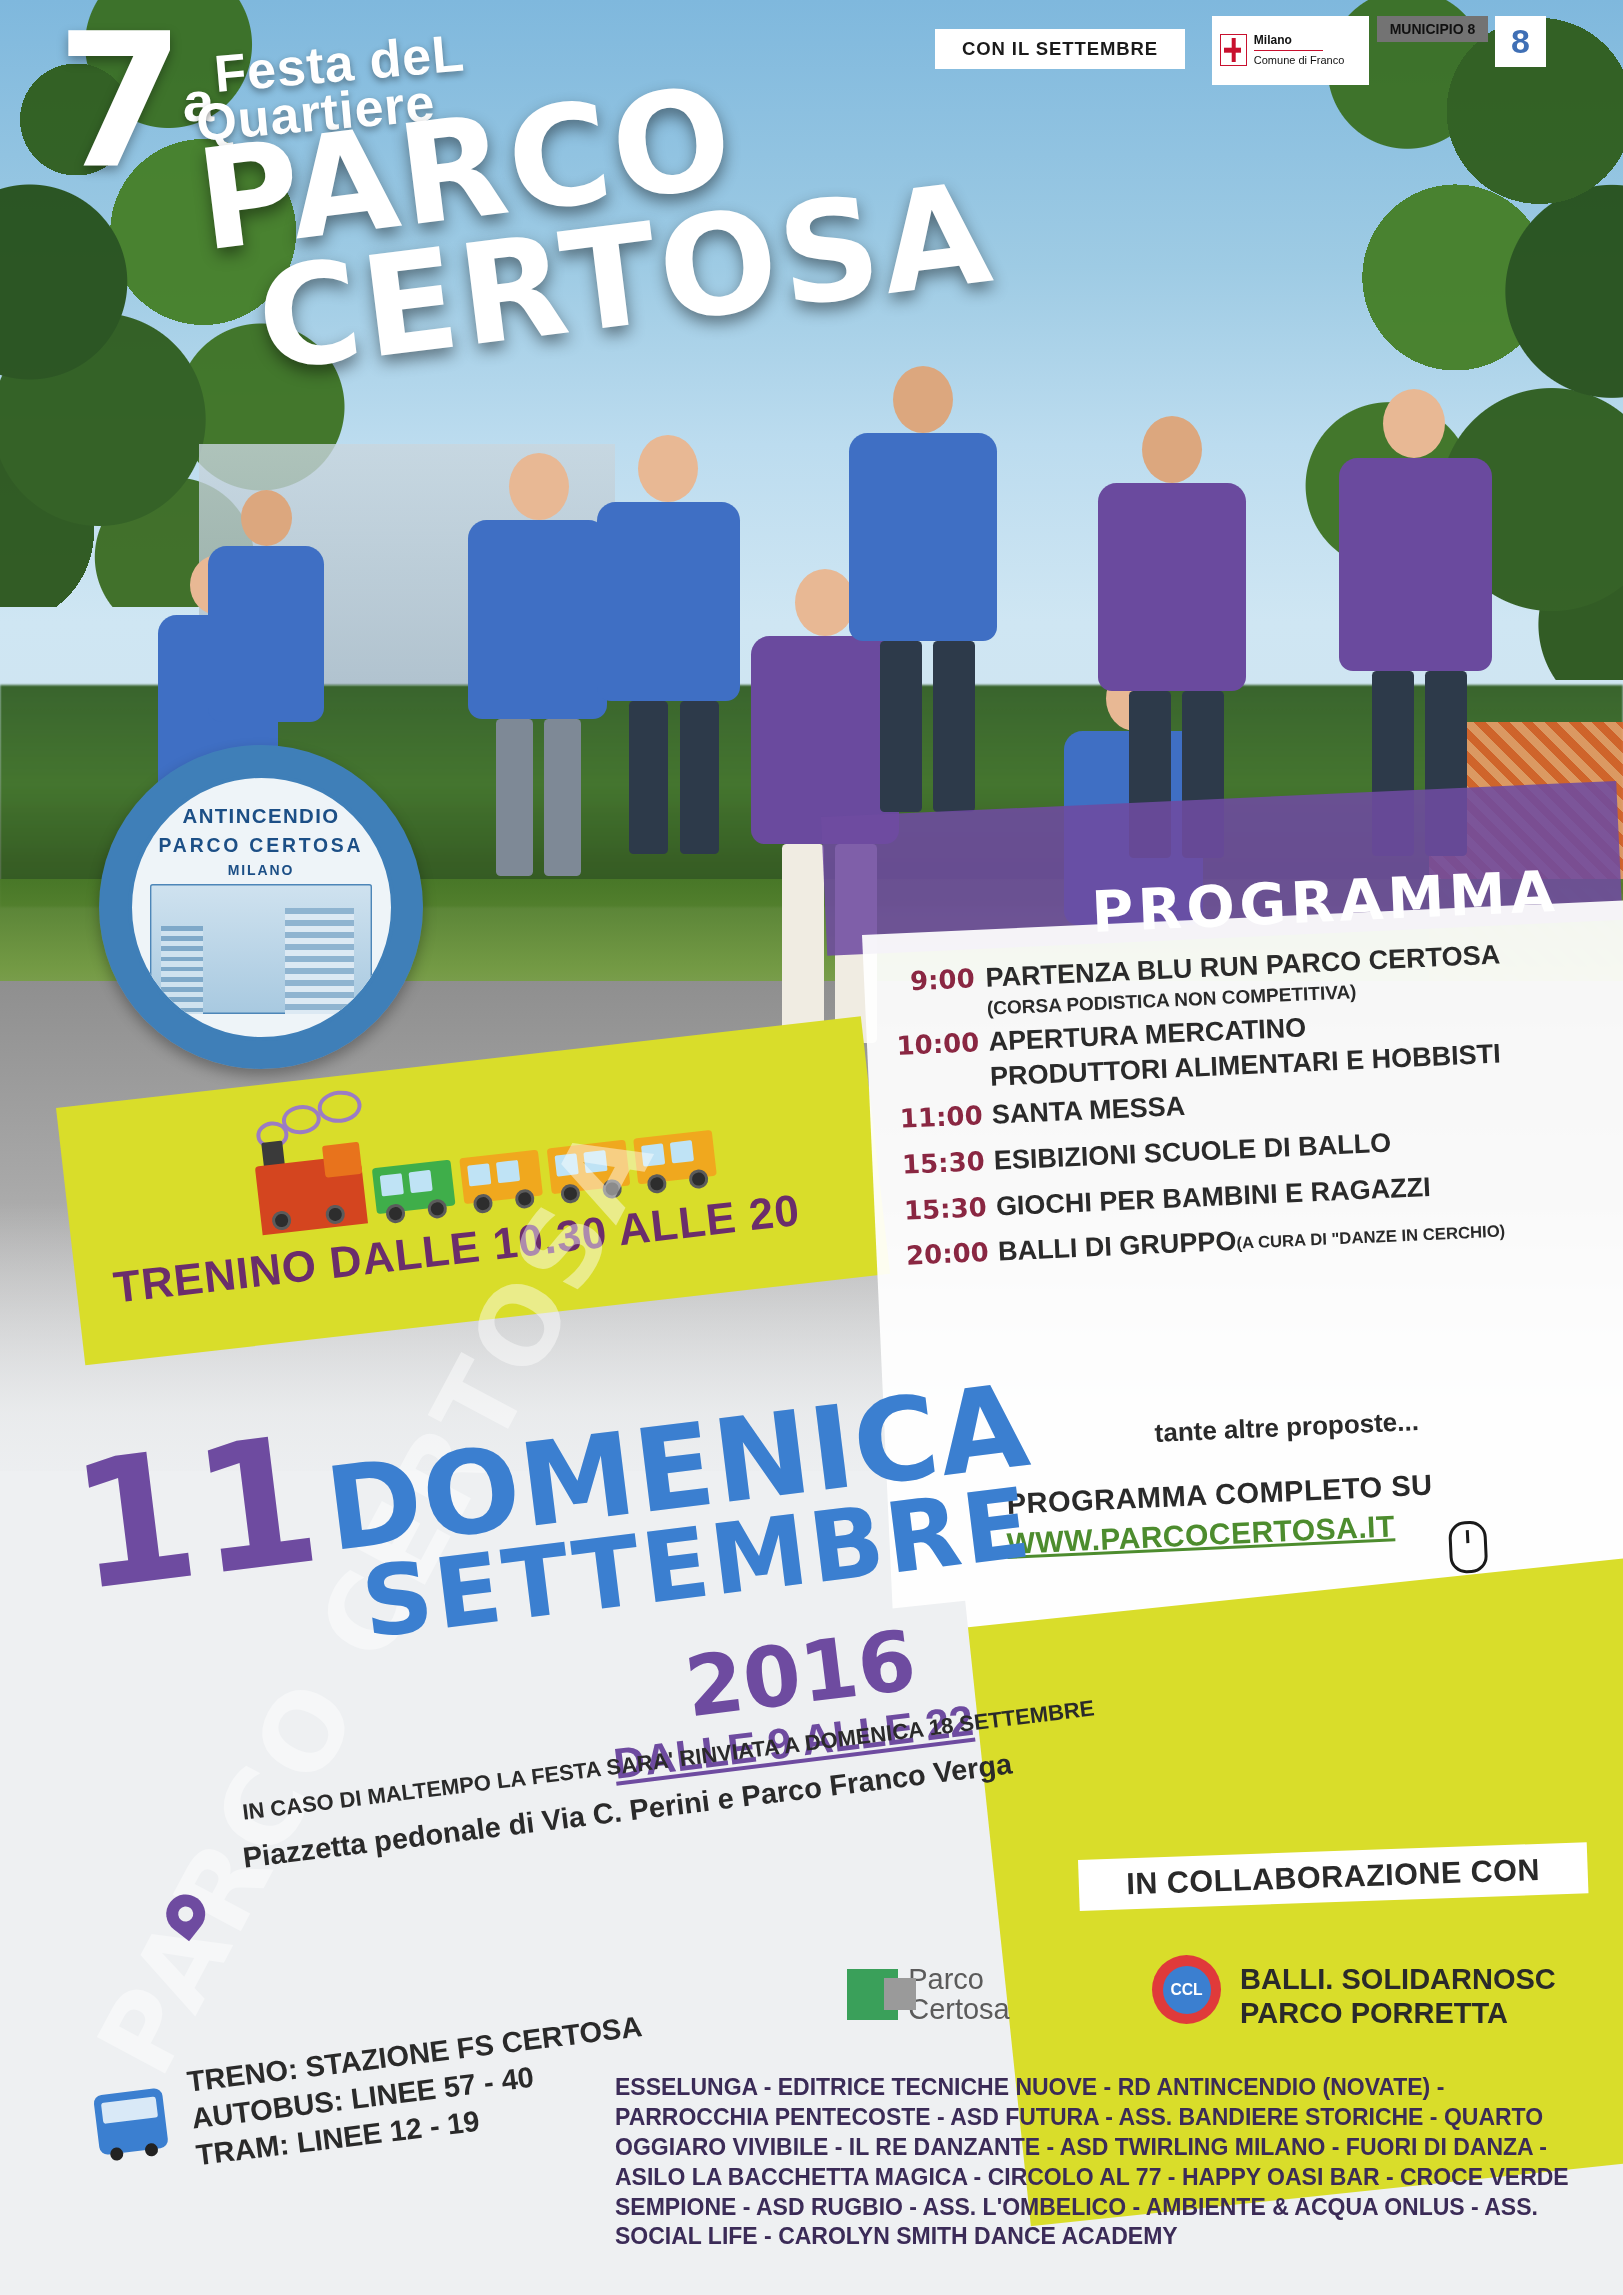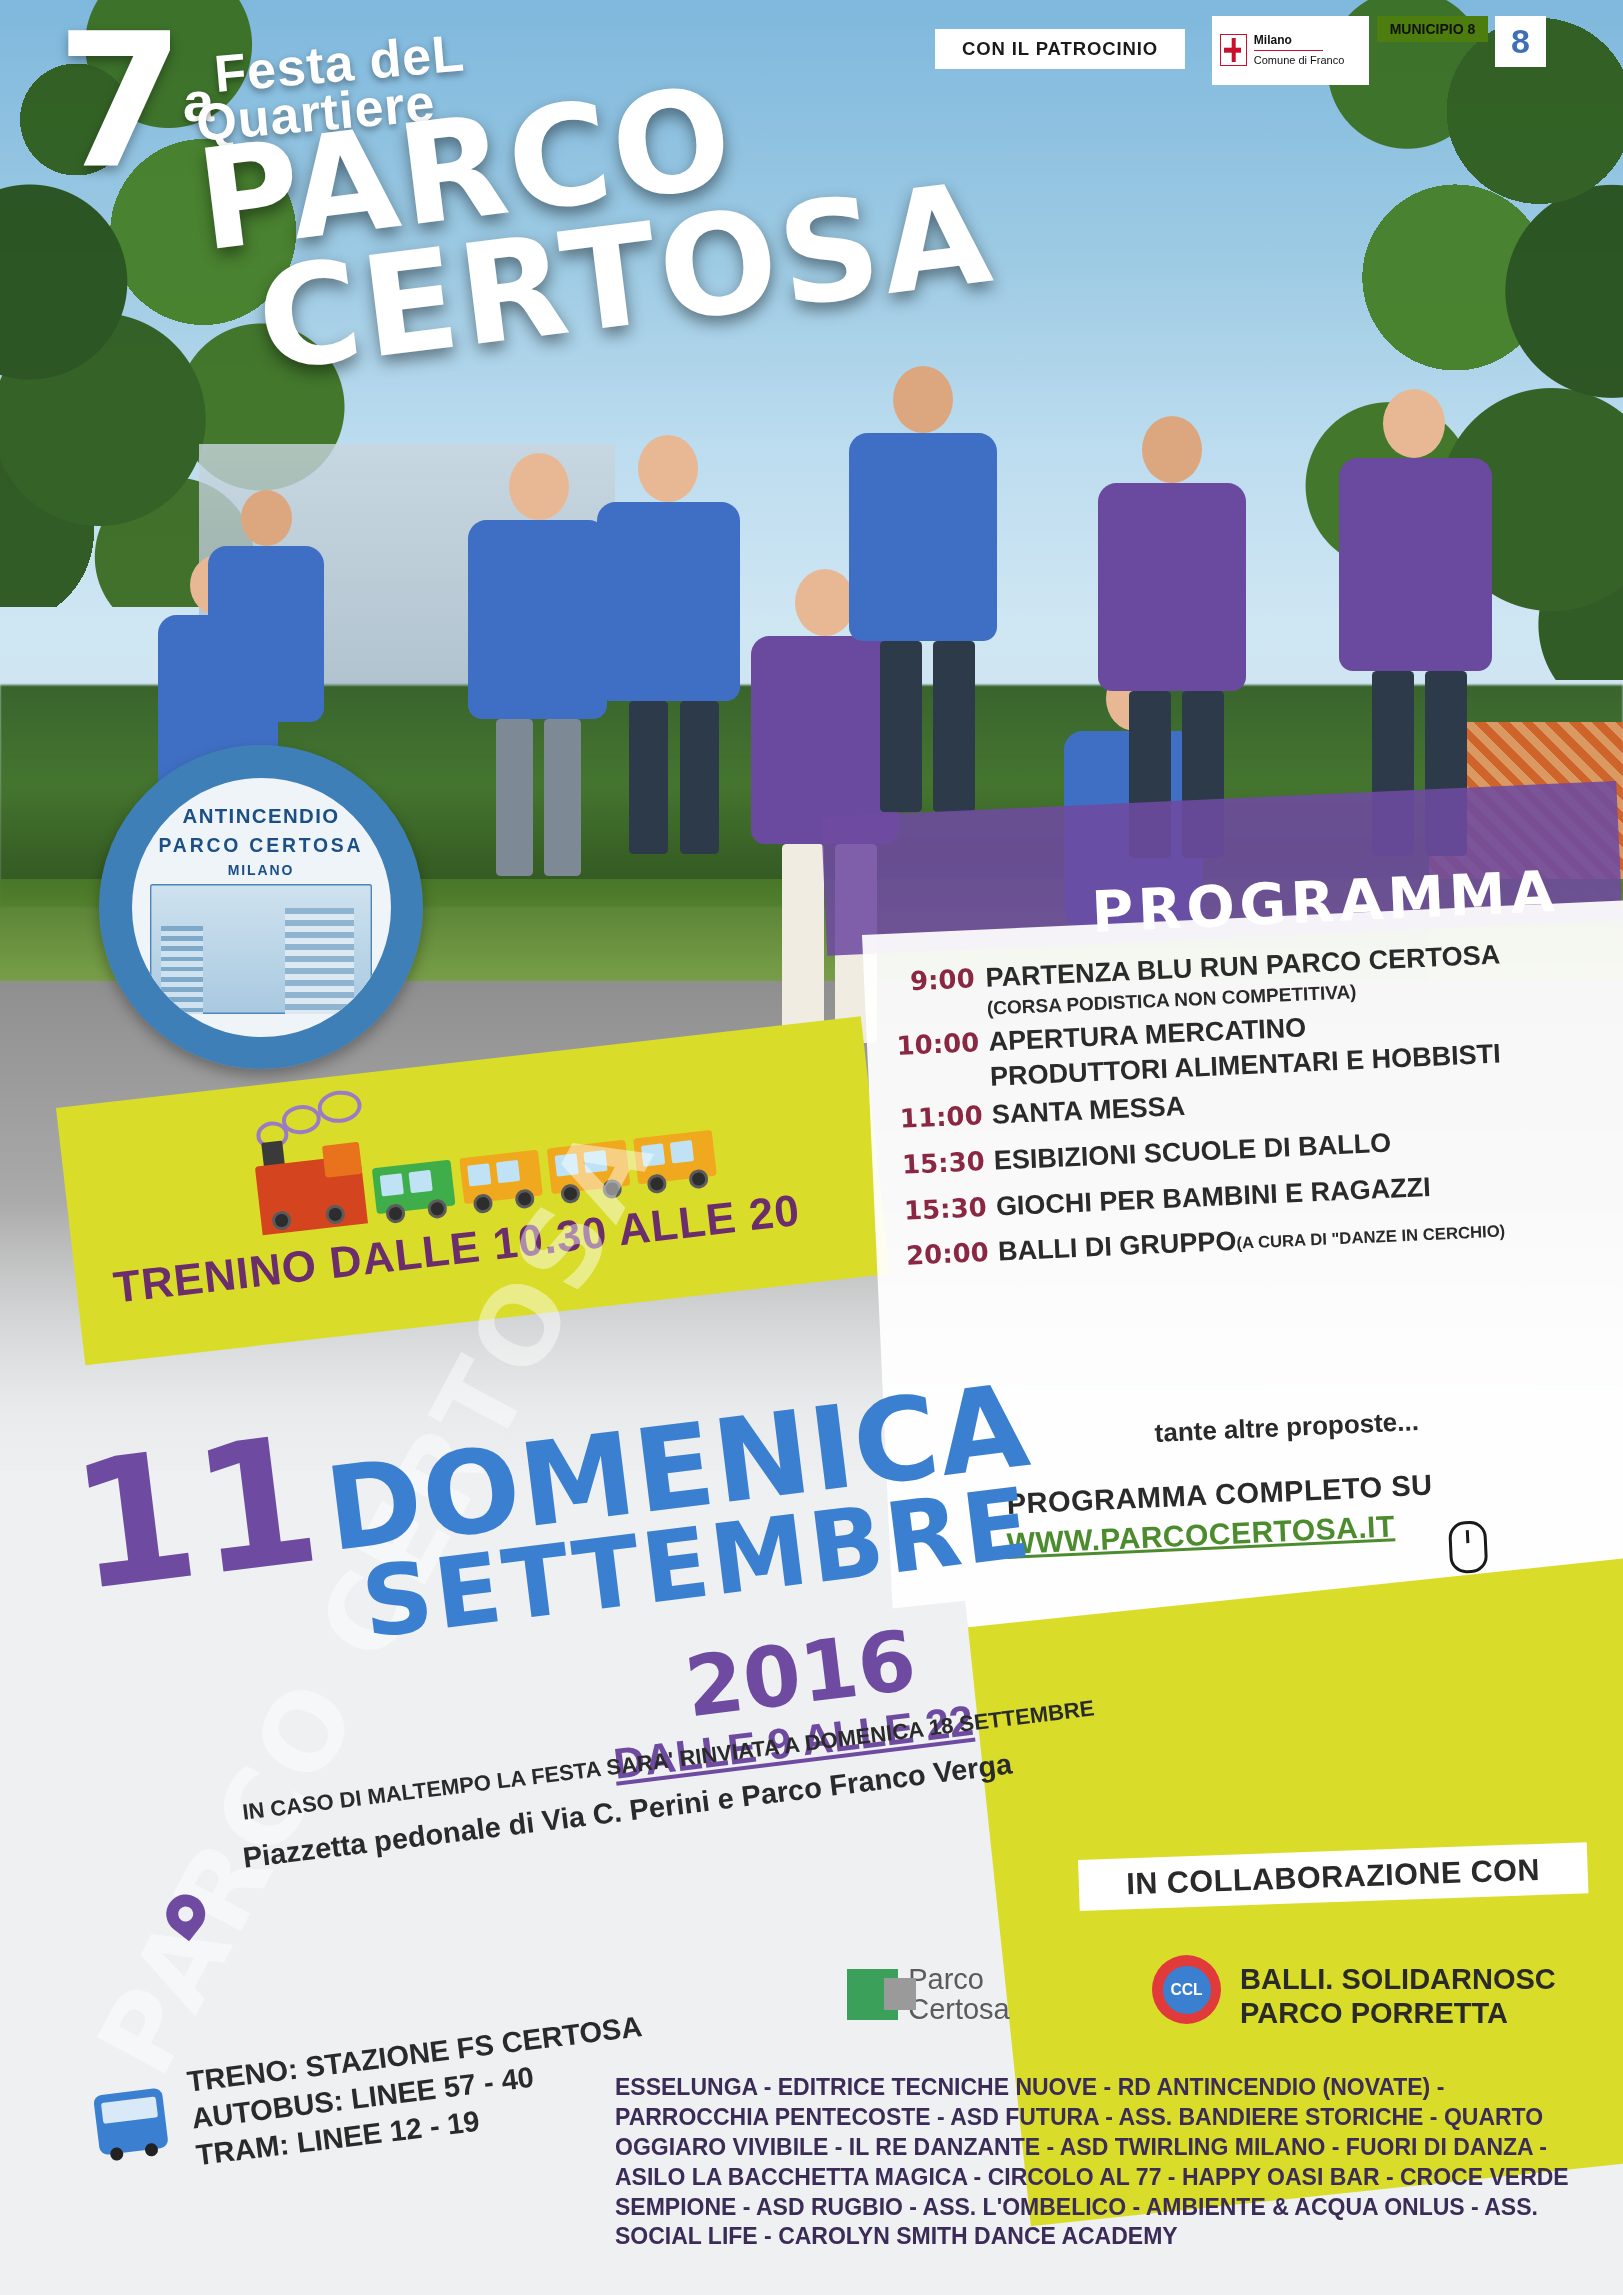--- a/index.html
+++ b/index.html
@@ -111,21 +111,21 @@
   .comune-shield:after {
     content:""; position:absolute; top:50%; left:2.8px; transform:translateY(-50%);
     width:16.7px; height:4.6px; background:#c8102e;
   }
   .comune-txt { line-height:1.15; }
   .comune-txt .m { font-size:12px; color:#111; font-weight:bold; }
   .comune-rule { width:69px; height:1.4px; background:#c8102e; margin:2.3px 0 2.8px; }
   .comune-txt .c { font-size:11px; color:#111; }
   .municipio {
     position:absolute; left:1377px; top:15.7px; width:111px; height:26px;
-    background:#4d7c0f; display:flex; align-items:center; justify-content:center;
+    background:#737373; display:flex; align-items:center; justify-content:center;
     font-weight:bold; font-size:14px; color:#111;
   }
   .mun8 {
     position:absolute; left:1495px; top:15.7px; width:51px; height:51px;
     background:#fff; display:flex; align-items:center; justify-content:center;
   }
   .mun8 .eight { font-size:34px; font-weight:bold; color:#3f6fb5; line-height:1; }
 
   
   .seven {
@@ -488,21 +488,21 @@
       <div class="body" style="left:25.4px;top:69px;width:153px;height:213px;background:#6a4a9e;"></div>
       <div class="legs" style="left:58px;top:282px;width:42px;height:185px;background:#2d3a4a;"></div>
       <div class="legs" style="left:111px;top:282px;width:42px;height:185px;background:#2d3a4a;"></div>
     </div>
 
     <div class="fade-bottom"></div>
   </div>
   <div class="page-bottom"></div>
 
   <div class="patrocinio">
-    <span>CON IL PATROCINIO</span>
+    <span>CON IL SETTEMBRE</span>
   </div>
 
   <div class="comune-box">
     <div class="comune-shield"></div>
     <div class="comune-txt">
       <div class="m">Milano</div>
       <div class="comune-rule"></div>
       <div class="c">Comune di Franco</div>
     </div>
   </div>

